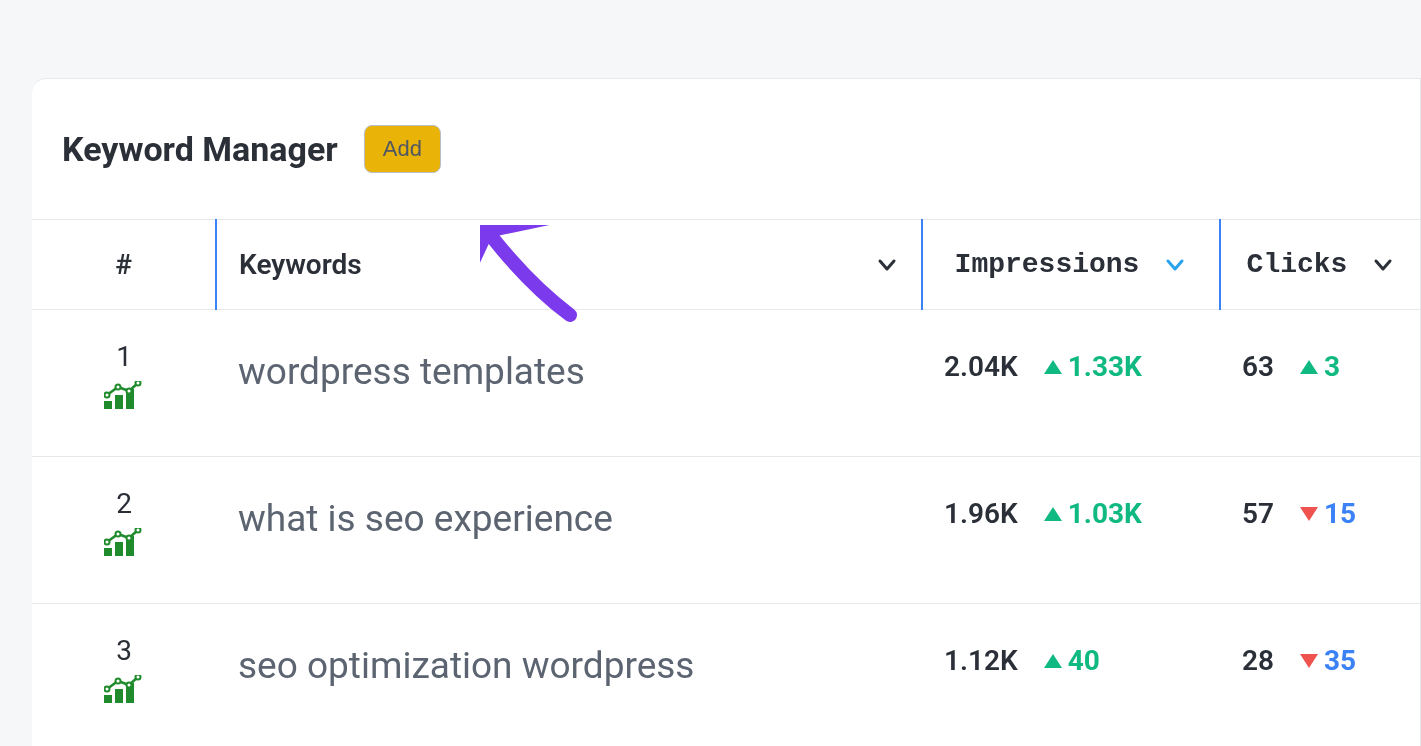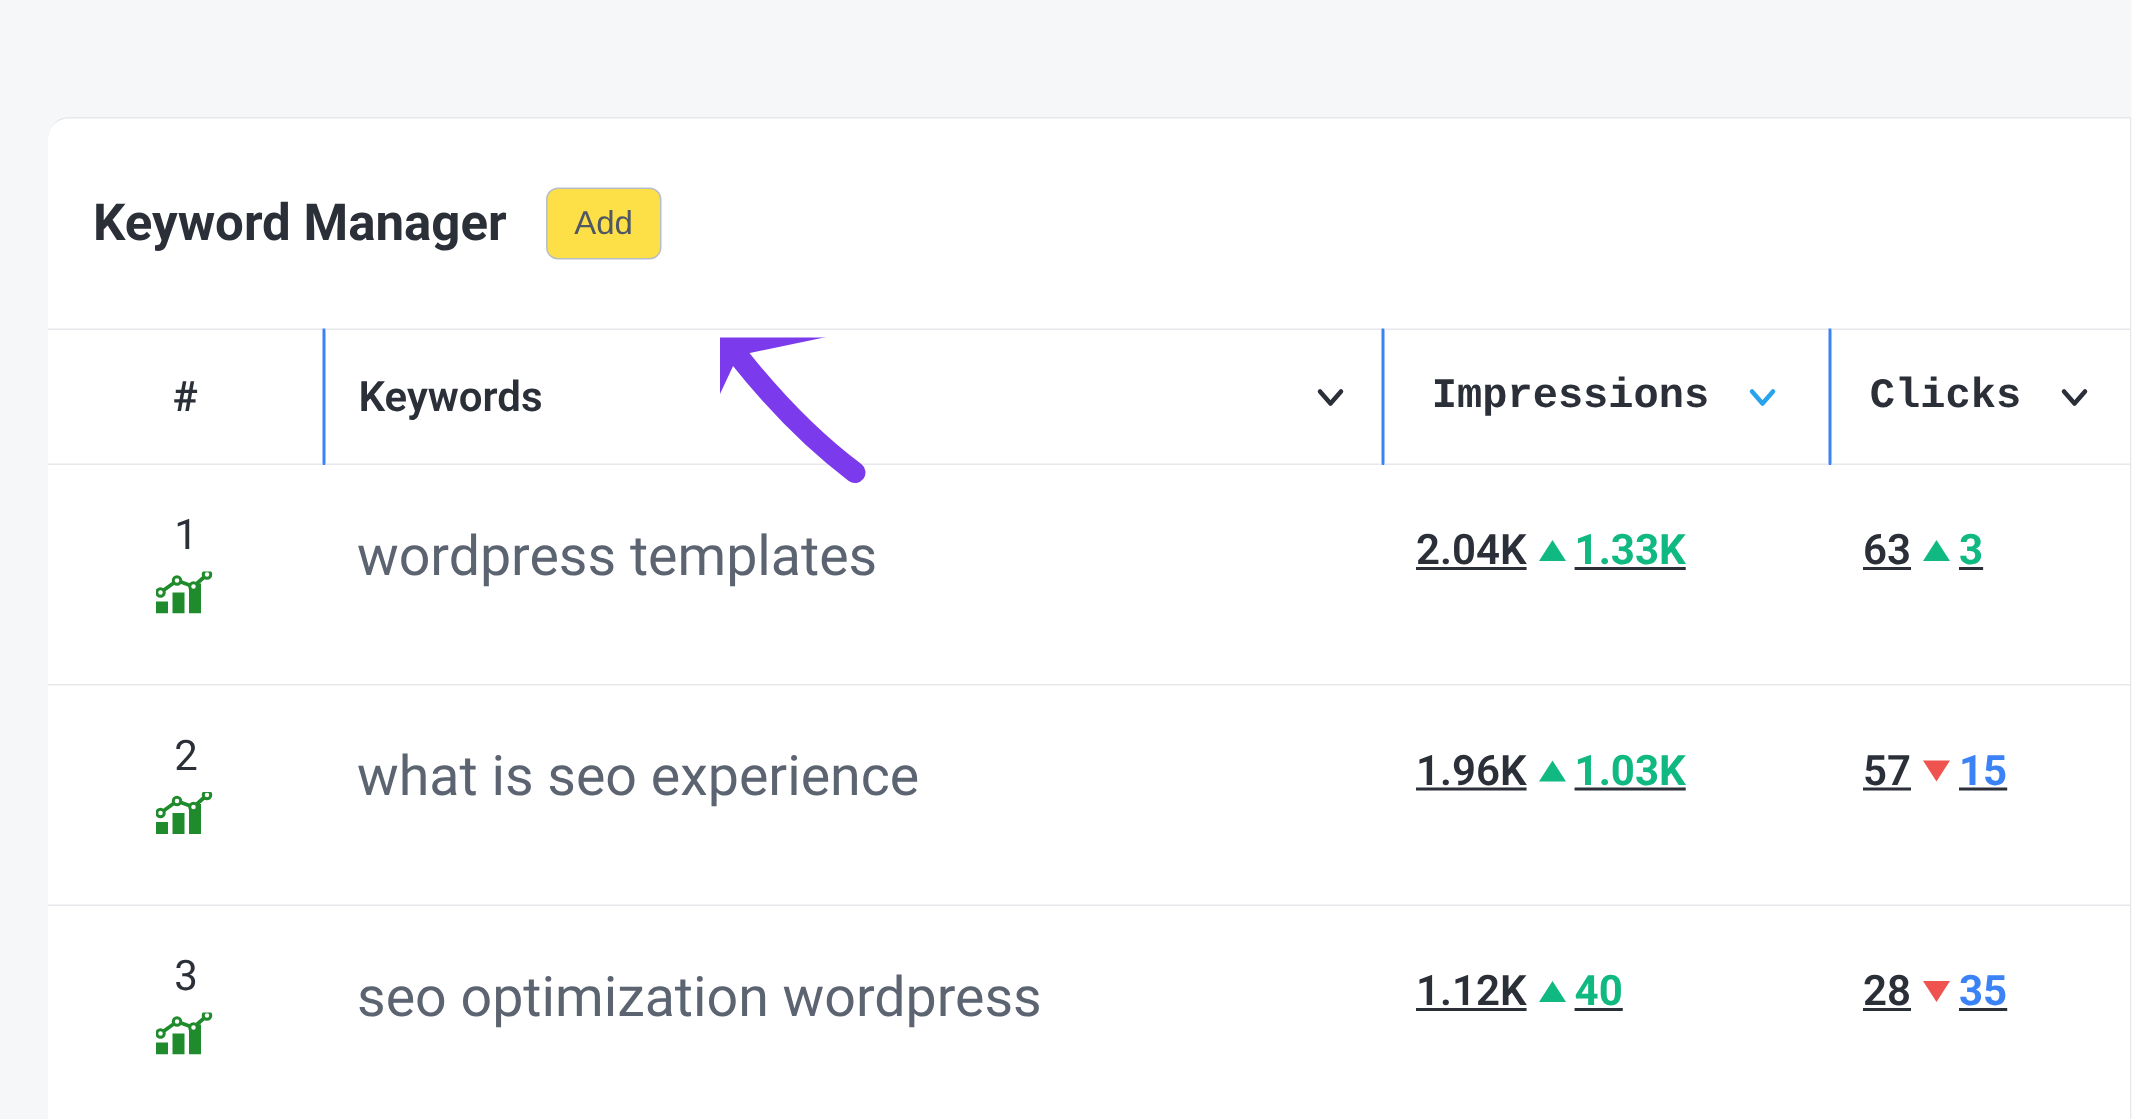--- a/index.html
+++ b/index.html
@@ -27,21 +27,21 @@
     padding: 46px 30px 46px 30px;
   }
   .panel-title {
     font-size: 34px;
     font-weight: 700;
     color: #2b2f38;
   }
   .add-btn {
     font-size: 22px;
     color: #4f5764;
-    background: #fde047;
+    background: #eab308;
     border: 1.5px solid #b7bec8;
     border-radius: 8px;
     padding: 10px 18px;
     cursor: pointer;
   }
   table {
     width: 100%;
     border-collapse: collapse;
     table-layout: fixed;
   }
@@ -67,21 +67,21 @@
   tbody td {
     border-top: 1px solid #e6e8ec;
     font-size: 28px;
     padding: 40px 22px 40px 22px;
     vertical-align: top;
   }
   tbody td.num-cell { text-align: center; padding-top: 30px; }
   .row-num { font-size: 28px; color: #2b2f38; display: block; margin-bottom: 8px; }
   .chart-ico { display: inline-block; }
   .kw-text { color: #5b6470; font-size: 37px; }
-  .metric { display: flex; align-items: center; gap: 8px; font-size: 28px; white-space: nowrap; text-decoration: underline; }
+  .metric { display: flex; align-items: center; gap: 26px; font-size: 28px; white-space: nowrap; }
   .metric .val { color: #2b2f38; font-weight: 600; }
   .metric .delta-up { color: #10b981; font-weight: 700; display: flex; align-items: center; gap: 6px; }
   .metric .delta-down { color: #3b82f6; font-weight: 700; display: flex; align-items: center; gap: 6px; }
   .tri-up   { width: 0; height: 0; border-left: 9px solid transparent; border-right: 9px solid transparent; border-bottom: 14px solid #10b981; display:inline-block; }
   .tri-down { width: 0; height: 0; border-left: 9px solid transparent; border-right: 9px solid transparent; border-top: 14px solid #ef5350; display:inline-block; }
   .chev { display:inline-block; }
   .chev svg { display:block; }
   
   .annotation-arrow {
     position: absolute;

